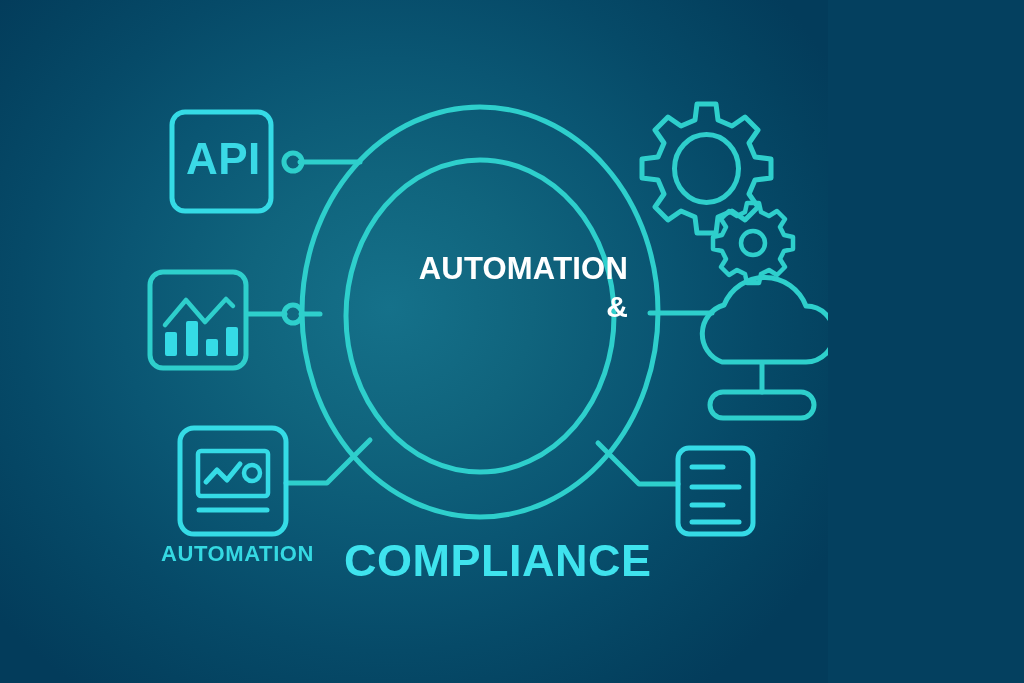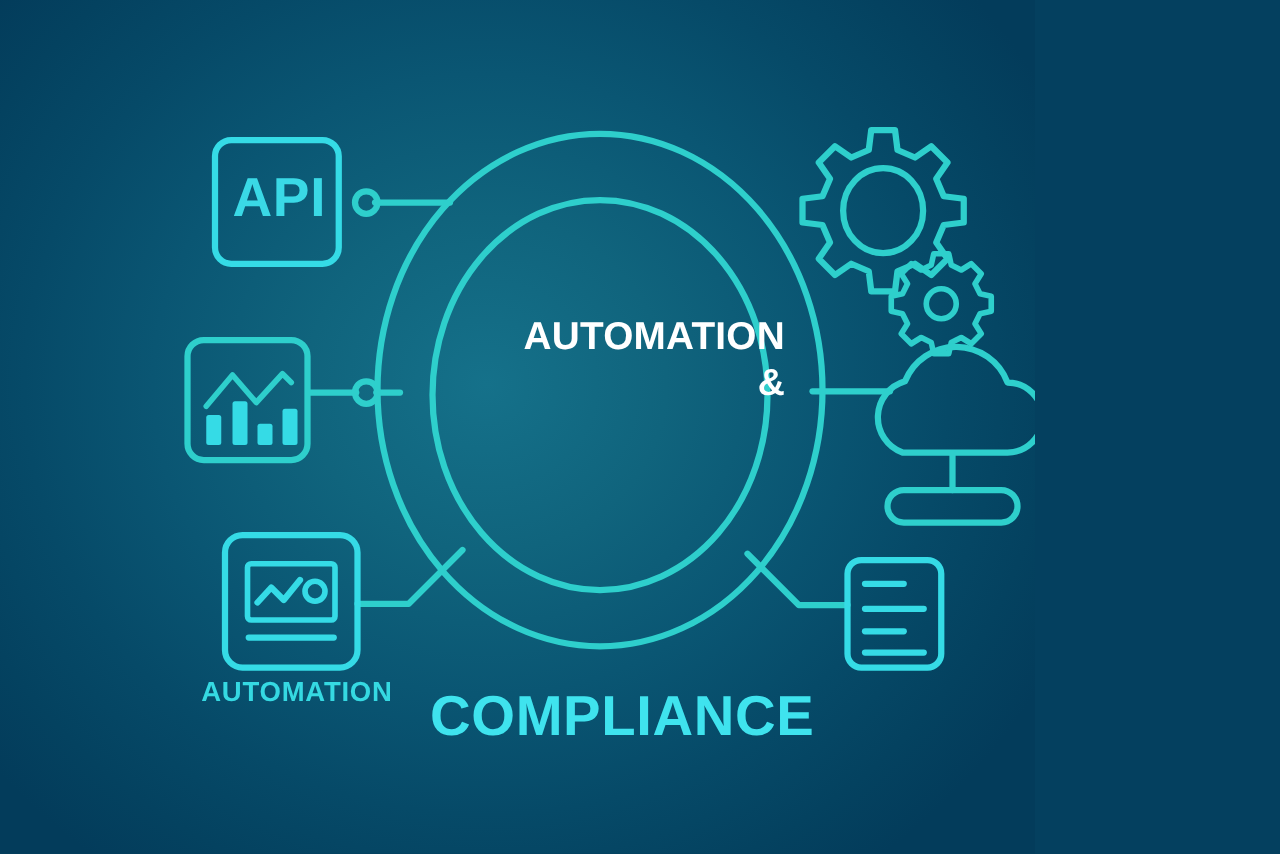--- a/index.html
+++ b/index.html
@@ -58,21 +58,20 @@
     font-size: 22px;
     letter-spacing: 0.6px;
   }
   #compliance-label {
     left: 344px;
     top: 535px;
     color: #3fe3ee;
     font-weight: bold;
     font-size: 45px;
     letter-spacing: 0.5px;
-    margin-top: 12px;
   }
   #api-label {
     left: 186px;
     top: 134px;
     color: #3ad9e6;
     font-weight: bold;
     font-size: 44px;
     letter-spacing: 0.5px;
   }
 </style>

